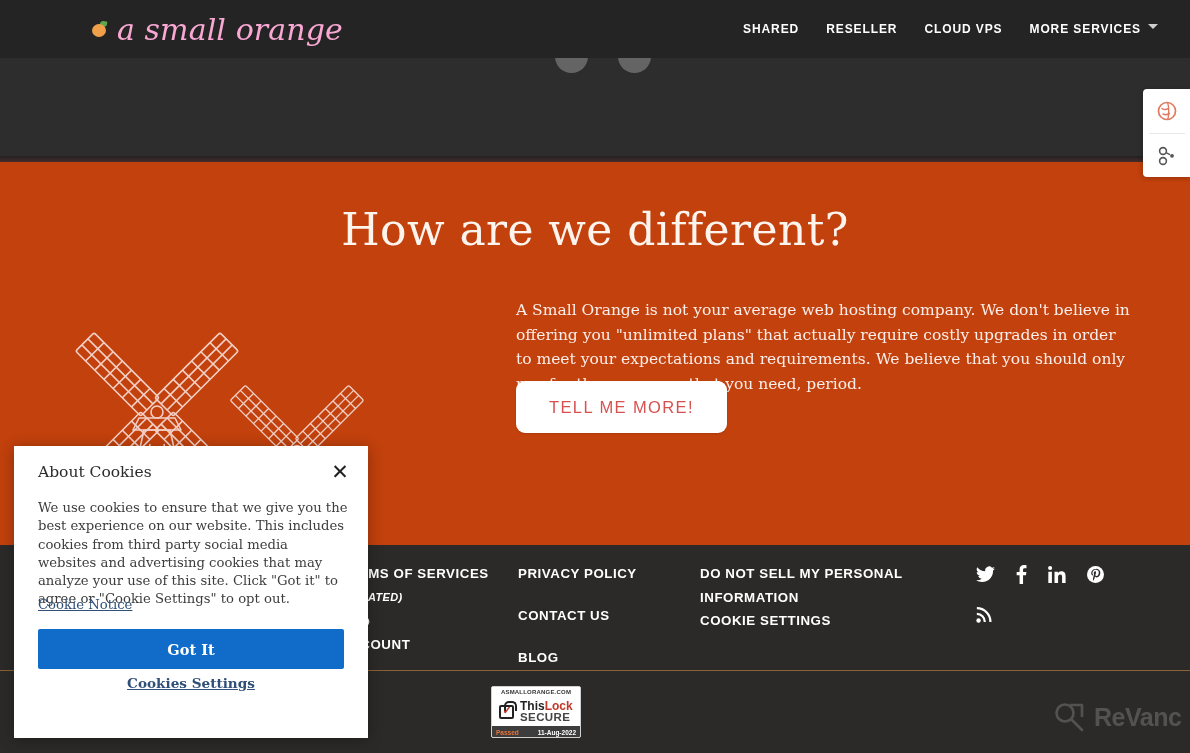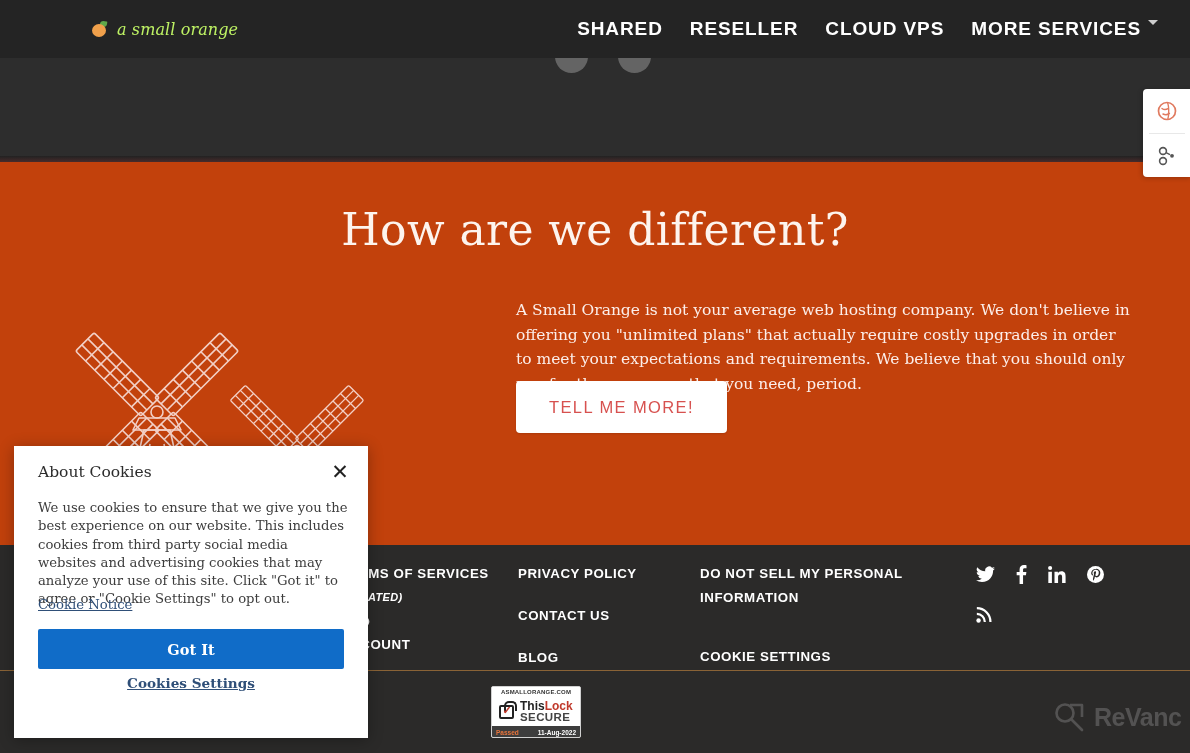--- a/index.html
+++ b/index.html
@@ -35,31 +35,31 @@
   .orange-icon .leaf {
     position: absolute; left: 8px; top: 0px;
     width: 7px; height: 6px;
     background: #5fa84a;
     border-radius: 60% 10% 60% 10%;
     transform: rotate(8deg);
   }
   .logo-text {
     font-family: "DejaVu Serif", serif;
     font-style: italic;
-    font-size: 16px;
-    color: #bef264;
+    font-size: 30px;
+    color: #f9a8d4;
     letter-spacing: 0.1px;
   }
   .nav {
     margin-left: auto; margin-right: 32px;
     display: flex; align-items: center; gap: 27px;
   }
   .nav-item {
     color: #ffffff;
-    font-size: 19px;
+    font-size: 12px;
     font-weight: bold;
     letter-spacing: 0.9px;
     white-space: nowrap;
     cursor: pointer;
     display: flex; align-items: flex-start; gap: 7px;
   }
   .caret {
     width: 0; height: 0;
     border-left: 5px solid transparent;
     border-right: 5px solid transparent;
@@ -109,21 +109,21 @@
     width: 615px;
     font-family: "DejaVu Serif", serif;
     font-size: 15.5px;
     line-height: 24.5px;
     color: #fceeea;
   }
   .cta-button {
     position: absolute; top: 219px; left: 516px;
     width: 211px; height: 52px;
     background: #ffffff;
-    border: none; border-radius: 4px;
+    border: none; border-radius: 9px;
     color: #d7514f;
     font-family: "Liberation Sans", sans-serif;
     font-size: 16.5px;
     letter-spacing: 1.4px;
     cursor: pointer;
     box-shadow: 0 1px 2px rgba(0,0,0,0.12);
   }
 
   
   .windmills {
@@ -138,21 +138,21 @@
     width: 1190px; height: 208px;
     background: #2b2a29;
   }
   .footer-cols {
     position: absolute; top: 17px; left: 340px;
     display: flex;
   }
   .fcol { display: flex; flex-direction: column; }
   .fcol.c1 { width: 178px; }
   .fcol.c2 { width: 182px; gap: 18px; }
-  .fcol.c3 { width: 260px; gap: 36px; }
+  .fcol.c3 { width: 260px; }
   .flink {
     color: #ffffff;
     font-size: 13.3px;
     font-weight: bold;
     letter-spacing: 0.55px;
     line-height: 23.8px;
     cursor: pointer;
     white-space: nowrap;
   }
   .flink.small { font-size: 11px; font-style: italic; letter-spacing: 0.3px; }

